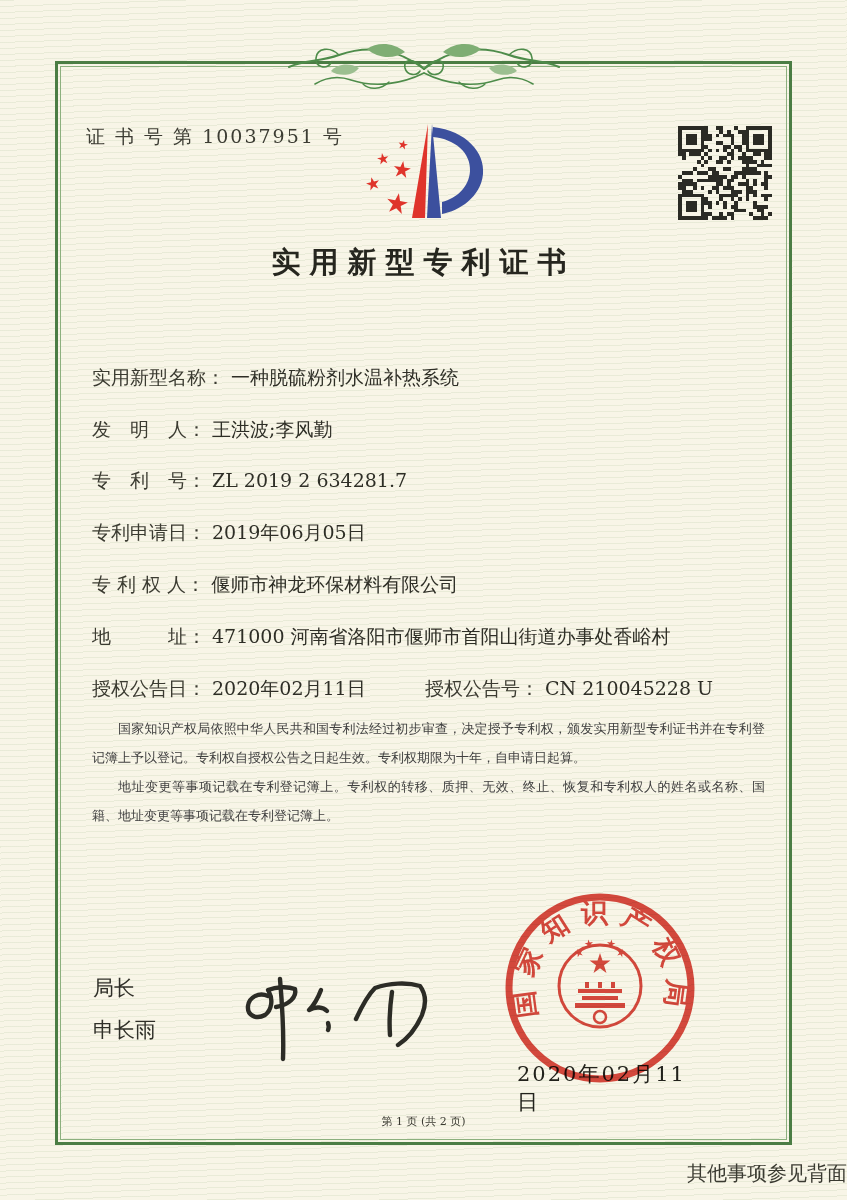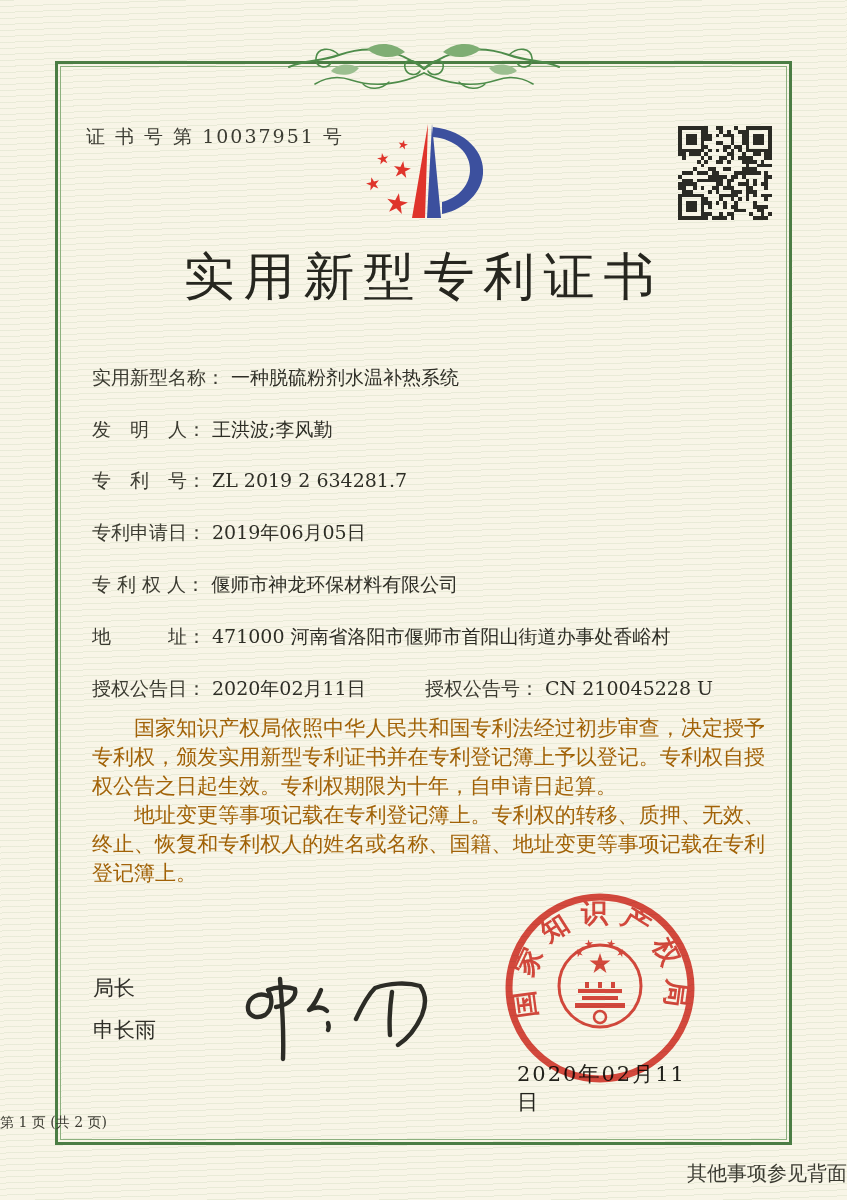--- a/index.html
+++ b/index.html
@@ -19,39 +19,39 @@
   }
   .frame::after{
     content:"";position:absolute;inset:2px;border:1px solid #8cb07e;
   }
   .ornament{position:absolute;left:283px;top:38px;width:282px;height:62px;z-index:3;}
   .cert-no{position:absolute;left:86px;top:124px;font-size:19px;letter-spacing:2px;color:#3c3c33;}
   .logo{position:absolute;left:345px;top:101px;width:160px;height:134px;}
   .qr{position:absolute;left:678px;top:126px;width:94px;height:94px;}
   .title{
     position:absolute;left:0;top:243px;width:100%;text-align:center;
-    font-size:51px;font-weight:normal;letter-spacing:9px;color:#26261f;
+    font-size:29px;font-weight:bold;letter-spacing:9px;color:#26261f;
   }
   .field-row{position:absolute;left:92px;width:680px;font-size:19px;white-space:nowrap;}
   .flabel{color:#3b3b31;}
   .fvalue{color:#2e2e26;margin-left:6px;}
   .grant-no-pair{position:absolute;left:333px;}
-  .paras{position:absolute;left:92px;top:714px;width:673px;font-size:21px;line-height:29px;
-         text-align:justify;color:#a16207;}
+  .paras{position:absolute;left:92px;top:714px;width:673px;font-size:13px;line-height:29px;
+         text-align:justify;color:#404040;}
   .paras p{margin:0;text-indent:2em;}
   .officer{position:absolute;left:93px;top:974px;font-size:21px;color:#2f2f28;
            font-family:"DejaVu Sans","Liberation Sans",sans-serif;}
   .officer .name{margin-top:14px;}
   .signature{position:absolute;left:216px;top:946px;width:232px;height:126px;z-index:2;}
   .seal{position:absolute;left:502px;top:890px;width:196px;height:196px;z-index:5;
         opacity:0.9;mix-blend-mode:multiply;}
   .seal-date{position:absolute;left:517px;top:1060px;width:180px;font-size:21px;
              letter-spacing:2px;color:#22221c;z-index:4;}
-  .page-no{position:absolute;left:0;top:1114px;width:100%;
-           font-size:14px;color:#3a3a31;}
+  .page-no{position:absolute;left:0;top:1114px;width:100%;text-align:center;
+           font-size:11px;color:#3a3a31;}
   .back-note{position:absolute;left:0;top:1160px;width:100%;text-align:right;
              font-size:20px;color:#3a3a31;}
 </style>
 </head>
 <body>
 
 <div class="page">
 
   <div class="frame"></div>
 

